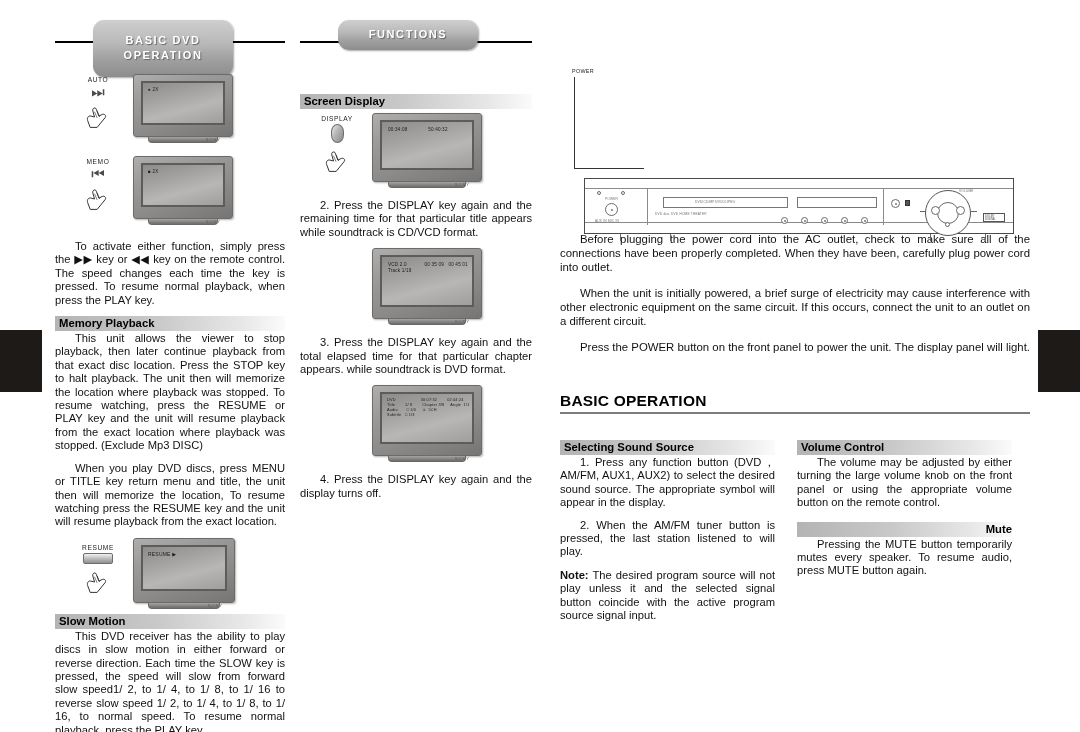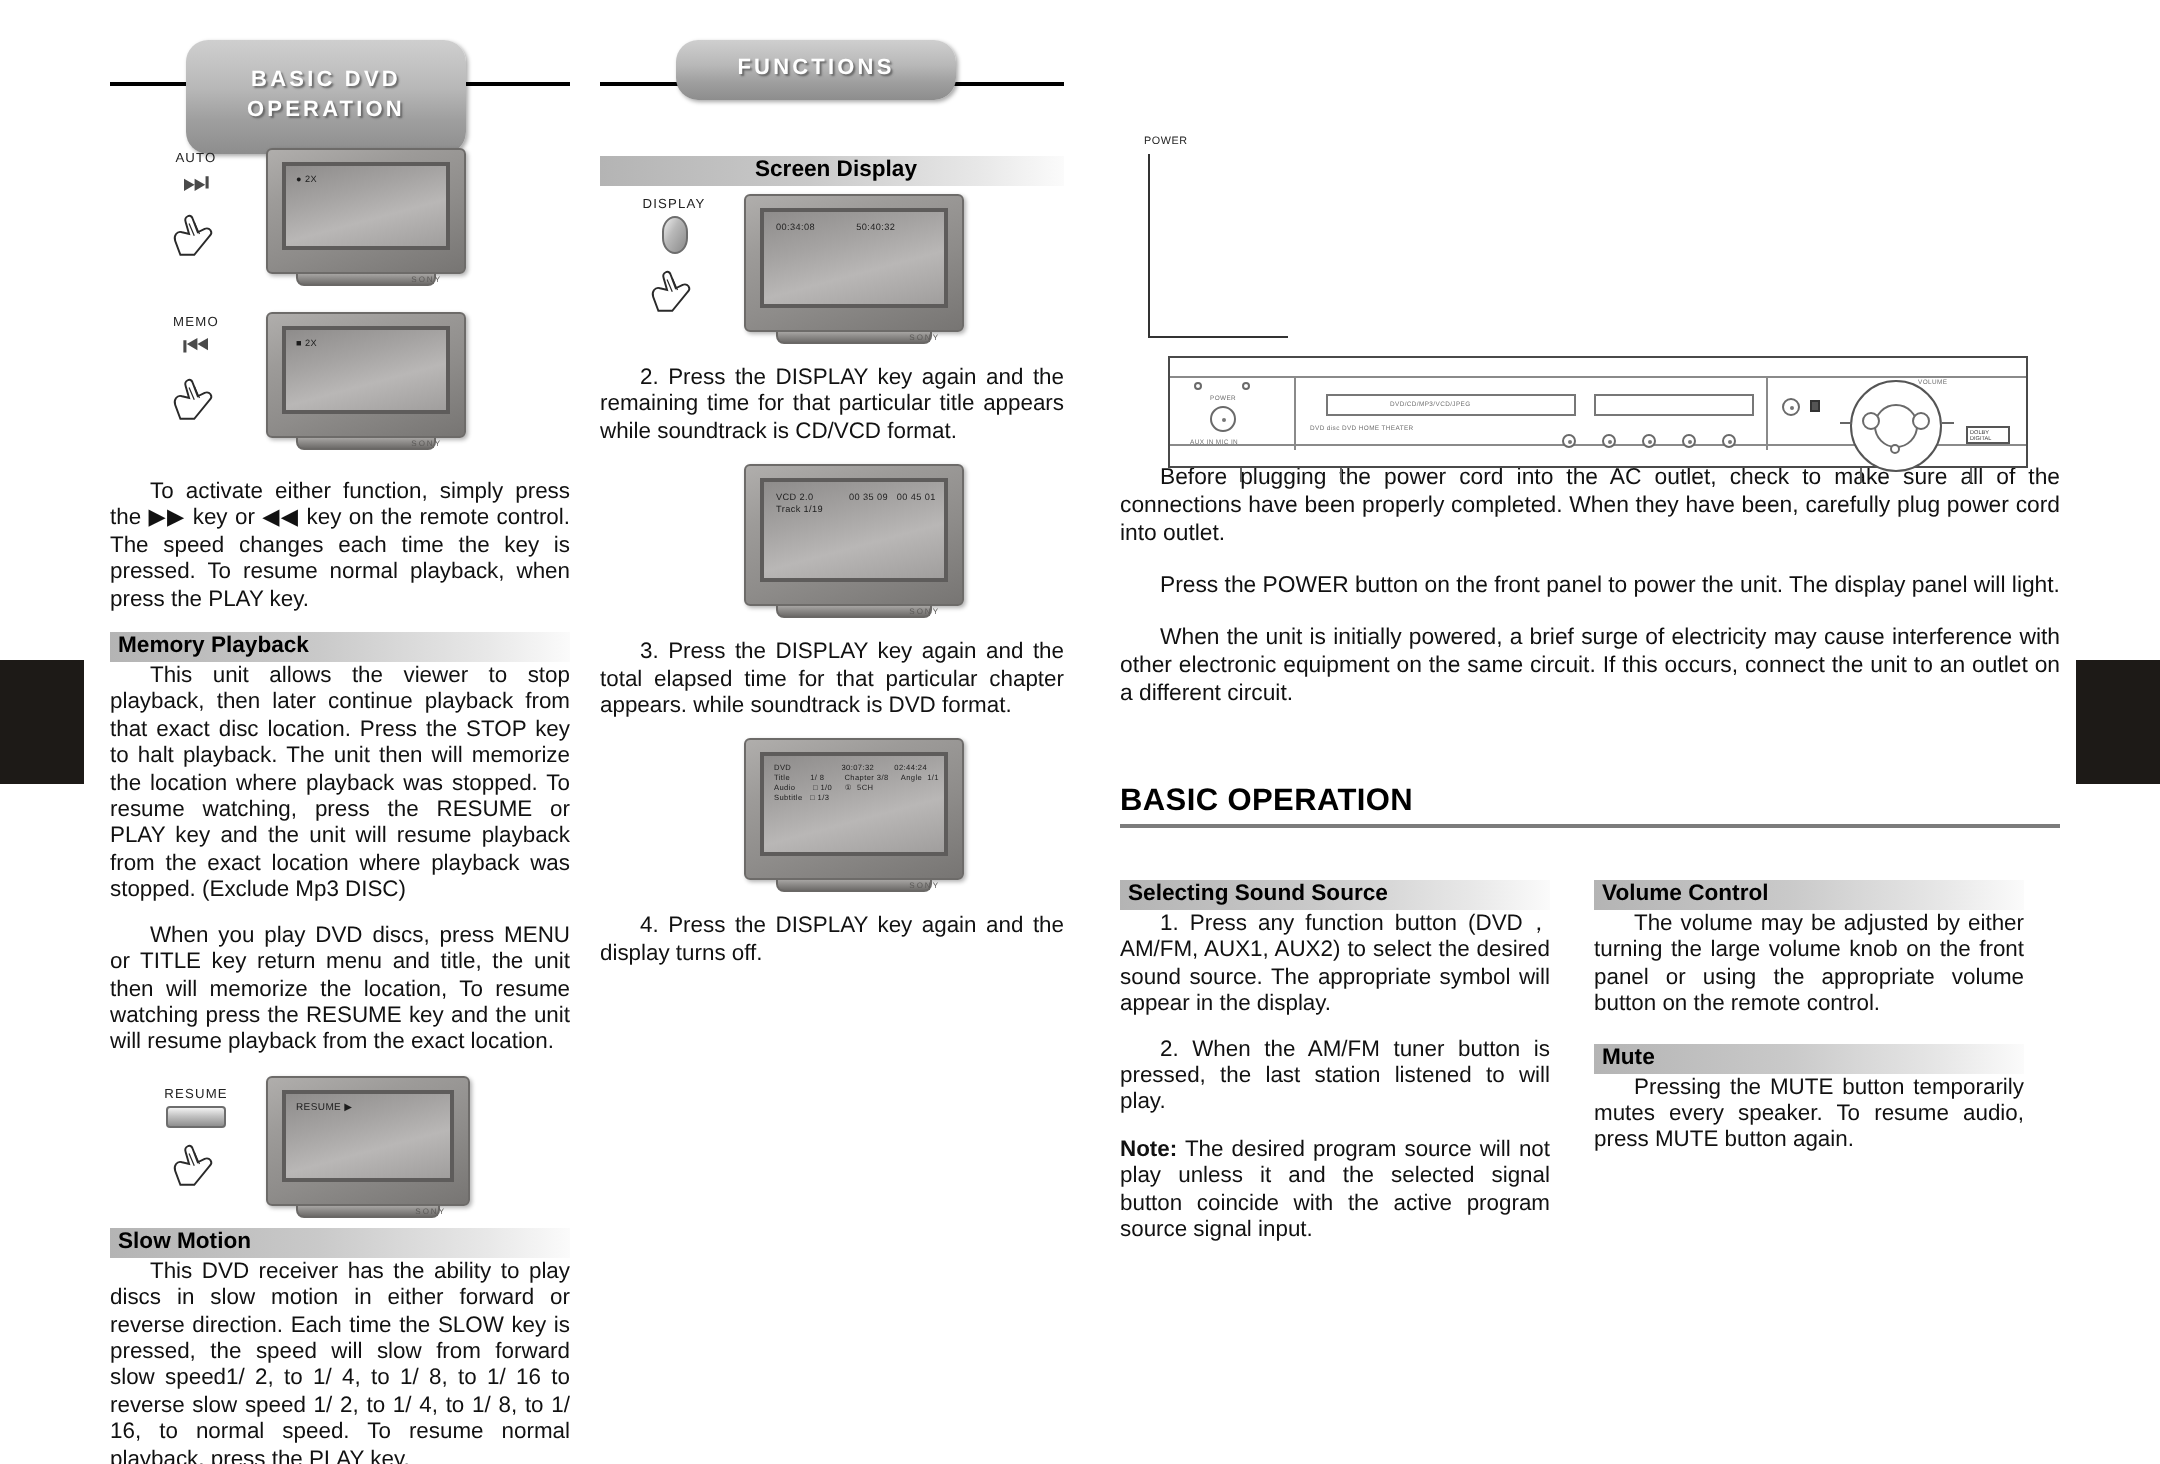--- a/index.html
+++ b/index.html
@@ -257,21 +257,21 @@
 
   </div>
 
   <div class="col col-2">
 
     <div class="banner-wrap">
       <div class="banner-rule"></div>
       <div class="banner b1">FUNCTIONS</div>
     </div>
 
-    <div class="subhead" style="margin-top:12px;text-align:center;">Screen Display</div>
+    <div class="subhead" style="margin-top:28px;">Screen Display</div>
 
     <div style="position:relative;height:78px;margin-top:4px;">
       <div class="ctrl" style="left:10px;top:2px;width:54px;">
         <div class="lbl">DISPLAY</div>
         <div class="key-oval"></div>
         <svg class="hand" viewBox="0 0 30 30">
           <path d="M6 27 L3 19 C2 16 4 13 7 14 L11 15 L9 8 C8 5 12 3 13 6 L16 14 L20 12 C23 11 25 14 23 16 L14 27 Z" fill="none" stroke="#2a2a2a" stroke-width="1.1"></path>
           <path d="M11 9 L14 16 M14 8 L17 15" stroke="#2a2a2a" stroke-width=".7" fill="none"></path>
         </svg>
       </div>
@@ -383,36 +383,36 @@
         </div>
       </div>
 
       <div class="tick" style="position:absolute;left:60px;top:214px;width:1px;height:7px;"></div>
       <div class="tick" style="position:absolute;left:110px;top:214px;width:1px;height:7px;"></div>
       <div class="tick" style="position:absolute;left:370px;top:214px;width:1px;height:7px;"></div>
       <div class="tick" style="position:absolute;left:425px;top:214px;width:1px;height:7px;"></div>
     </div>
 
     <p class="body wide indent" style="margin-top:32px;">Before plugging the power cord into the AC outlet, check to make sure all of the connections have been properly completed. When they have been, carefully plug power cord into outlet.</p>
+    <p class="body wide indent" style="margin-top:12px;">When the unit is initially powered, a brief surge of electricity may cause interference with other electronic equipment on the same circuit. If this occurs, connect the unit to an outlet on a different circuit.</p>
     <p class="body wide indent" style="margin-top:12px;">Press the POWER button on the front panel to power the unit. The display panel will light.</p>
-    <p class="body wide indent" style="margin-top:12px;">When the unit is initially powered, a brief surge of electricity may cause interference with other electronic equipment on the same circuit. If this occurs, connect the unit to an outlet on a different circuit.</p>
 
     <div class="bigheading" style="margin-top:38px;">
       <div class="t">BASIC OPERATION</div>
       <div class="r"></div>
     </div>
 
     <div style="display:flex;gap:22px;margin-top:22px;">
       <div style="width:215px;">
         <div class="subhead">Selecting Sound Source</div>
         <p class="body indent">1. Press any function button (DVD，AM/FM, AUX1, AUX2) to select the desired sound source. The appropriate symbol will appear in the display.</p>
         <p class="body indent">2. When the AM/FM tuner button is pressed, the last station listened to will play.</p>
         <p class="body" style="margin-top:10px;"><b>Note:</b><span> The desired program source will not play unless it and the selected signal button coincide with the active program source signal input.</span></p>
       </div>
       <div style="width:215px;">
         <div class="subhead">Volume Control</div>
         <p class="body indent">The volume may be adjusted by either turning the large volume knob on the front panel or using the appropriate volume button on the remote control.</p>
-        <div class="subhead" style="margin-top:12px;">Mute</div>
+        <div class="subhead" style="margin-top:12px;text-align:right;">Mute</div>
         <p class="body indent">Pressing the MUTE button temporarily mutes every speaker. To resume audio, press MUTE button again.</p>
       </div>
     </div>
   </div>
 </div>
 
 </body></html>

